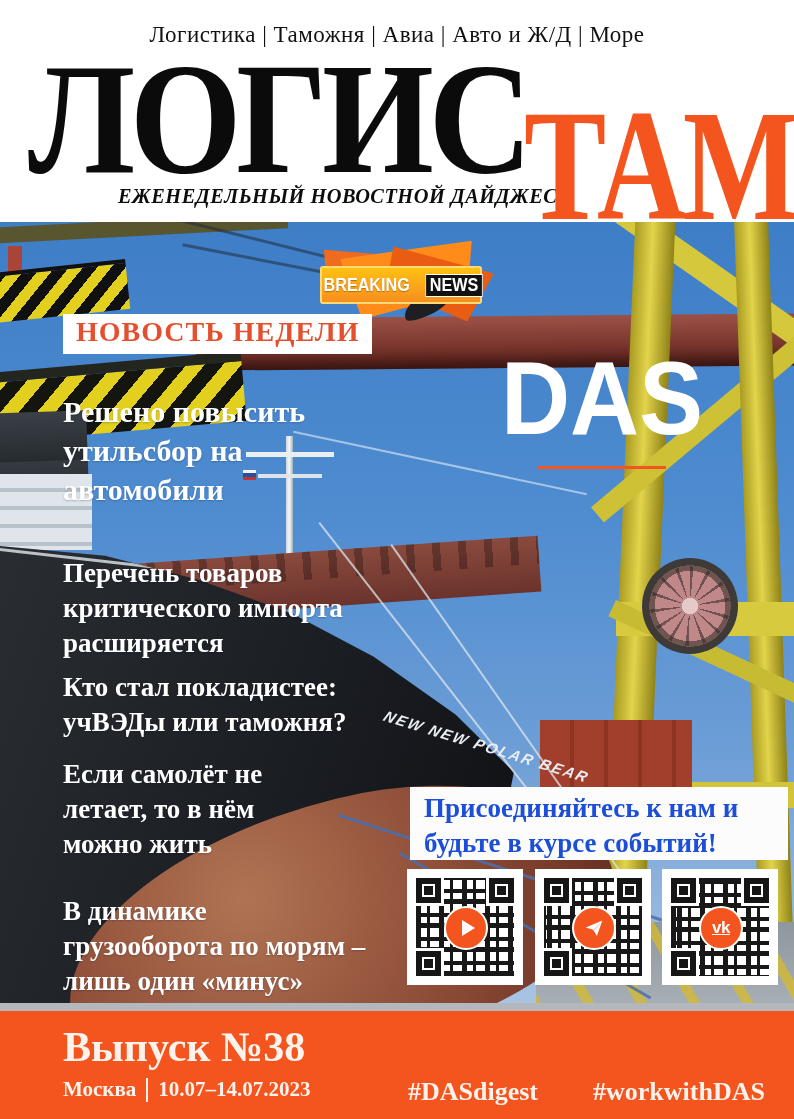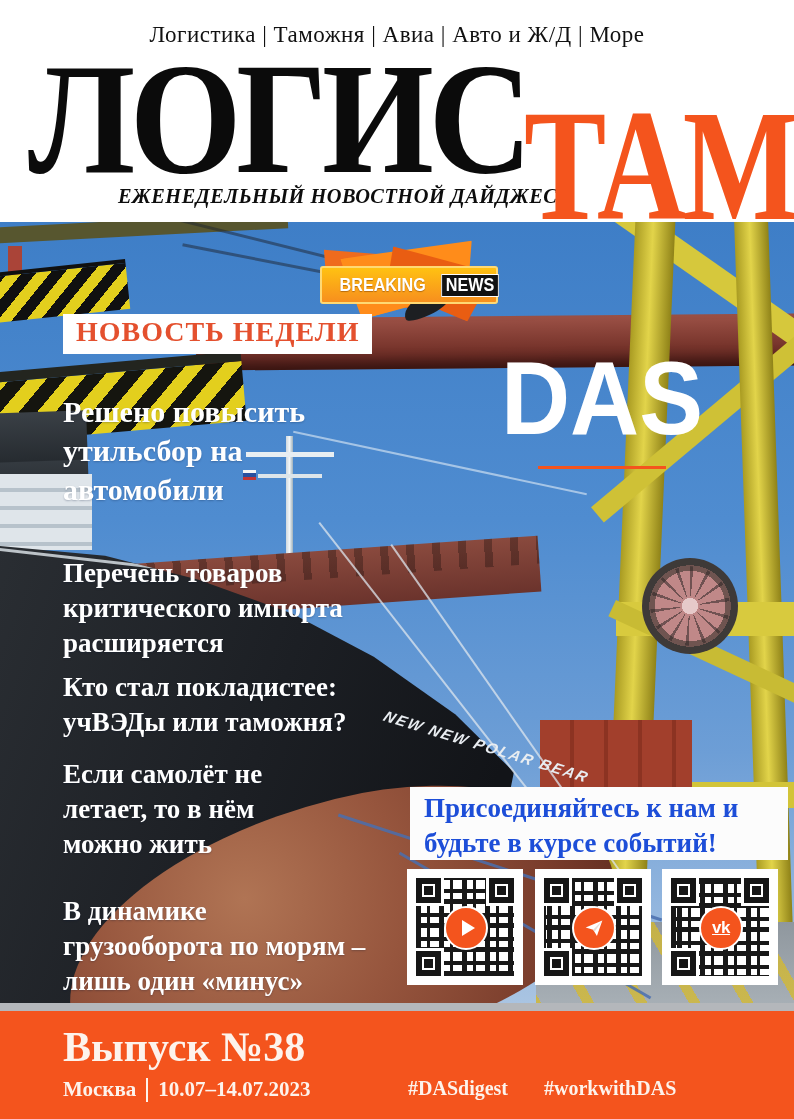--- a/index.html
+++ b/index.html
@@ -92,21 +92,21 @@
   .badge .spike{position:absolute;}
   .spike1{left:2px;top:6px;width:134px;height:58px;background:#ef6b1d;transform:rotate(12deg);
           clip-path:polygon(0 30%,100% 0,85% 100%,8% 92%);}
   .spike2{left:28px;top:2px;width:132px;height:64px;background:#ff8c1a;transform:rotate(-14deg);
           clip-path:polygon(0 0,100% 22%,88% 96%,5% 100%);}
   .spike3{left:66px;top:16px;width:104px;height:54px;background:#e95d12;transform:rotate(18deg);
           clip-path:polygon(0 10%,100% 0,90% 100%,6% 86%);}
   .swoosh{left:84px;top:56px;width:46px;height:20px;background:#1d1f22;transform:rotate(-25deg);
           border-radius:50% 50% 50% 50%/70% 70% 30% 30%;}
   .band{position:absolute;left:2px;top:26px;width:158px;height:34px;border:2px solid #ffd973;border-radius:3px;
-        background:linear-gradient(180deg,#ffc112,#f78f1e);display:flex;align-items:center;justify-content:center;gap:4px;padding-left:16px;}
+        background:linear-gradient(180deg,#ffc112,#f78f1e);display:flex;align-items:center;justify-content:center;gap:4px;}
   .bn-word1{color:#fff;font-weight:700;font-size:19px;letter-spacing:0;transform:scaleX(.85);text-shadow:0 1px 1px rgba(120,60,0,.5);}
   .bn-word2{background:#121212;border:1px solid #fff;color:#fff;font-weight:700;font-size:18px;
             padding:0 4px;transform:scaleX(.9);}
   .weekbox{left:63px;top:314px;background:#fff;padding:2px 13px 6px;z-index:10;}
   .weekbox span{color:#e4502e;font-weight:700;font-size:28px;letter-spacing:1px;}
   .pre{white-space:pre-line;}
   .headline{color:#fff;font-weight:700;z-index:10;text-shadow:0 1px 2px rgba(0,20,50,.25);}
   .h0{left:63px;top:392px;font-size:30px;line-height:39px;}
   .h1{left:63px;top:556px;font-size:27px;line-height:35px;}
   .h2{left:63px;top:670px;font-size:27px;line-height:35px;}
@@ -137,21 +137,21 @@
   .vk-label{color:#fff;font-family:"Liberation Sans",sans-serif;font-weight:700;font-size:17px;
         text-transform:lowercase;letter-spacing:-.5px;text-decoration:underline;}
 
   
   .graybar{top:1003px;left:0;width:794px;height:8px;background:#b4b7bb;}
   .footer{top:1011px;left:0;width:794px;height:108px;background:#f4541d;}
   .issue{position:absolute;left:63px;top:12px;color:#fdf3ec;font-weight:700;font-size:42px;}
   .citydate{position:absolute;left:63px;top:66px;color:#fdf3ec;font-weight:700;font-size:21px;
             display:flex;align-items:center;gap:10px;}
   .cd-div{display:inline-block;width:2px;height:24px;background:#fdf3ec;}
-  .tags{position:absolute;left:408px;top:66px;color:#fdf3ec;font-weight:700;font-size:20px;display:flex;gap:36px;}
+  .tags{position:absolute;left:408px;top:66px;color:#fdf3ec;font-weight:700;font-size:26px;display:flex;gap:55px;}
 </style>
 </head>
 <body>
 
 <div class="page">
 
   <div class="abs nav">Логистика | Таможня | Авиа | Авто и Ж/Д | Море</div>
   <div class="abs mast-black">ЛОГИС</div>
   <div class="abs mast-orange">ТАМ</div>
   <div class="abs mast-sub">ЕЖЕНЕДЕЛЬНЫЙ НОВОСТНОЙ ДАЙДЖЕСТ</div>

